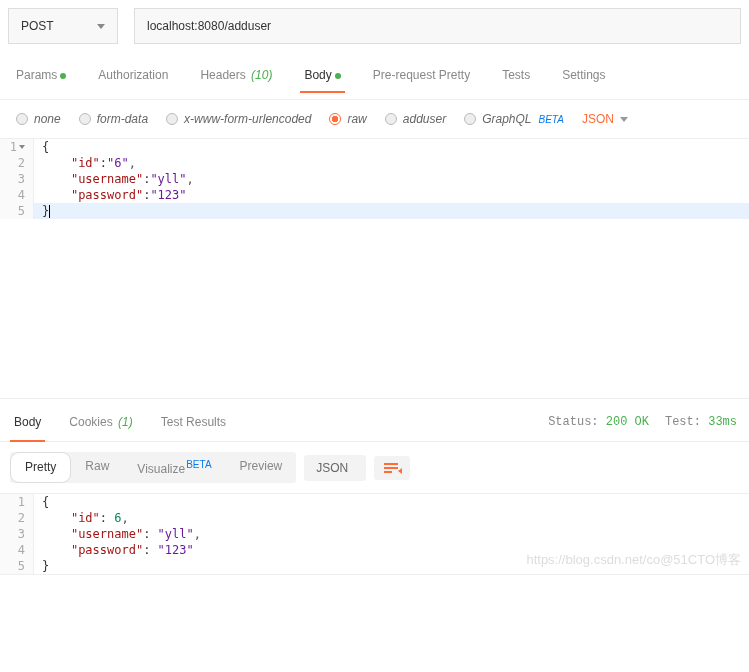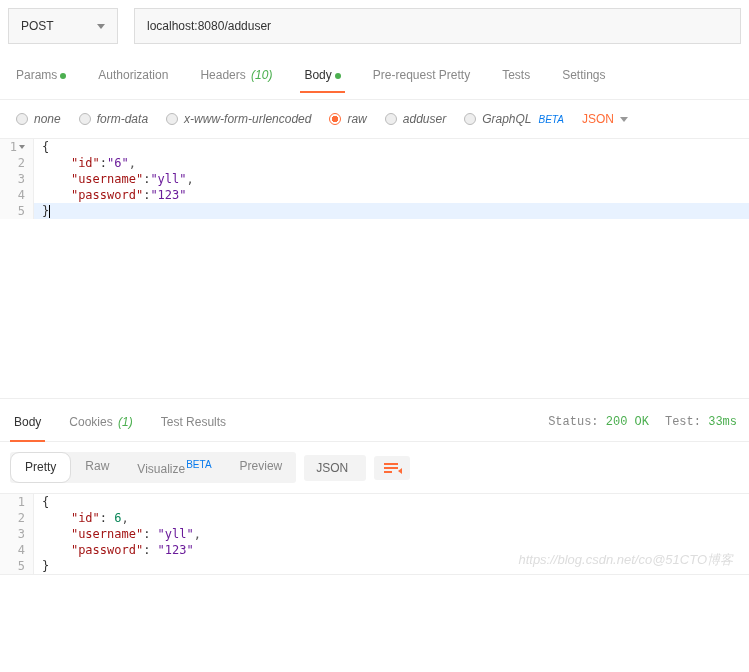--- a/index.html
+++ b/index.html
@@ -43,21 +43,21 @@
 .view-tabs { display: flex; background: #f3f3f3; border-radius: 3px; }
 .view-tab { padding: 7px 14px; color: #888; cursor: pointer; }
 .view-tab.active { background: #fff; border: 1px solid #ddd; border-radius: 9px; color: #333; }
 .json-select { display: flex; align-items: center; gap: 6px; padding: 6px 12px; background: #f3f3f3; border-radius: 3px; cursor: pointer; color: #666; }
 .wrap-btn { padding: 6px 10px; background: #f3f3f3; border-radius: 3px; cursor: pointer; }
 .wrap-icon { width: 16px; height: 12px; position: relative; }
 .wrap-icon::before, .wrap-icon::after { content: ""; position: absolute; background: #ff6c37; height: 2px; }
 .wrap-icon::before { width: 14px; top: 1px; left: 0; box-shadow: 0 4px 0 #ff6c37; }
 .wrap-icon::after { width: 8px; top: 9px; left: 0; }
 .wrap-arrow { position: absolute; right: -2px; top: 6px; width: 0; height: 0; border-top: 3px solid transparent; border-bottom: 3px solid transparent; border-right: 4px solid #ff6c37; }
-.watermark { position: absolute; right: 16px; bottom: 6px; color: #ddd; font-size: 13px; font-style: italic; }
+.watermark { position: absolute; right: 8px; bottom: 6px; color: #ddd; font-size: 13px; }
 .container { position: relative; }
 .cursor { display: inline-block; width: 1px; height: 13px; background: #000; vertical-align: middle; }
 .resp-code .code-text { padding-left: 8px; }
 .colon { color: #333; }
 </style>
 </head>
 <body>
 <div class="container">
 
 <div class="request-row">

